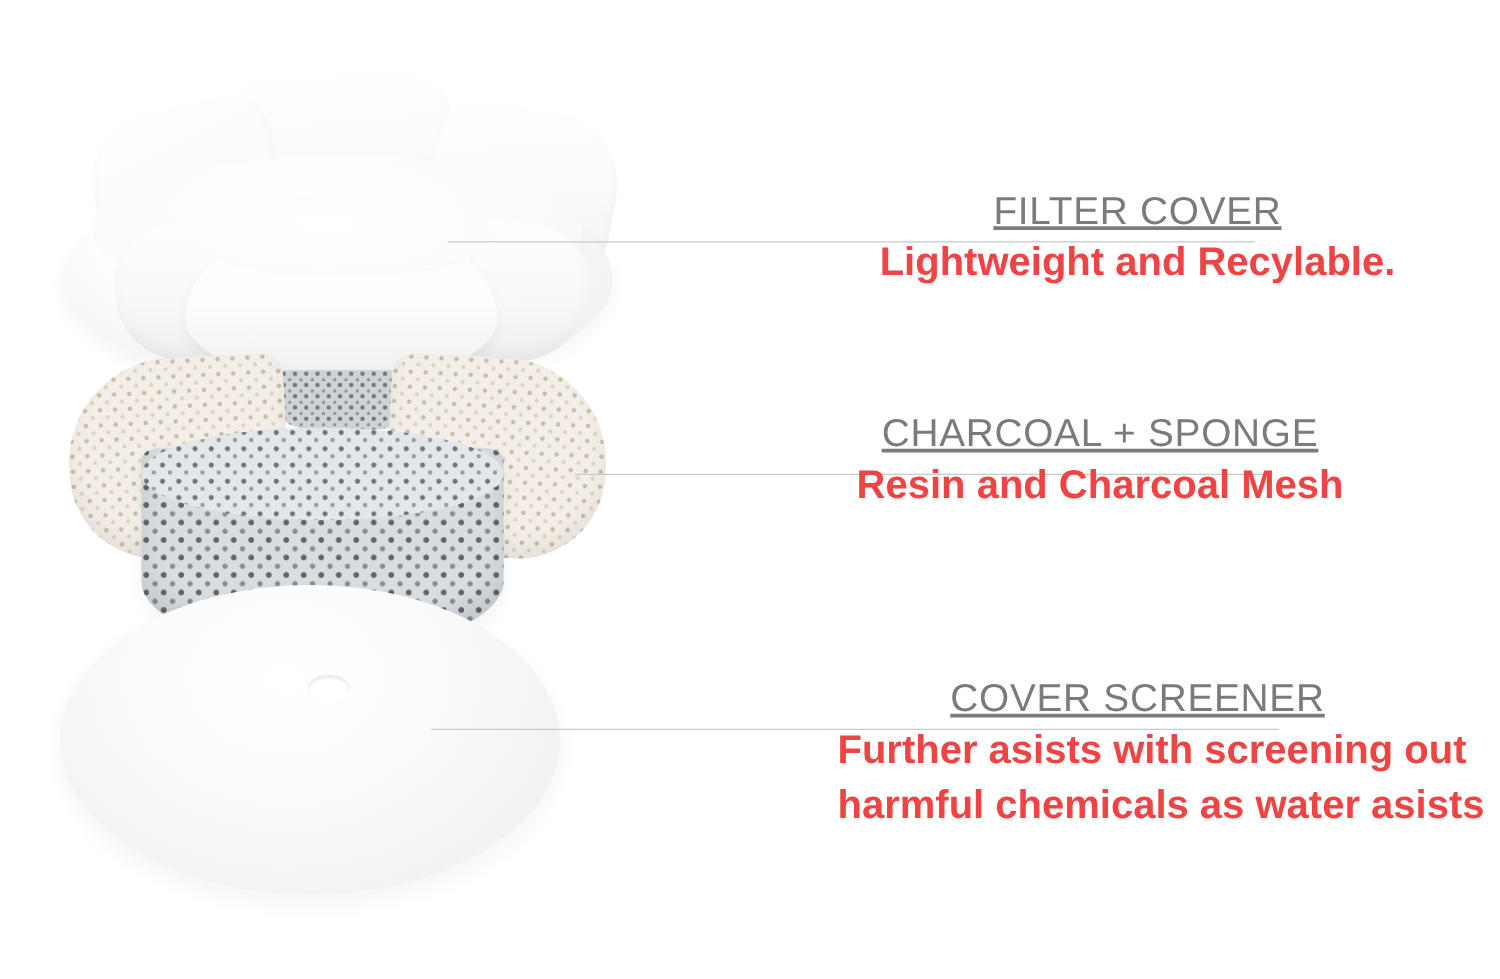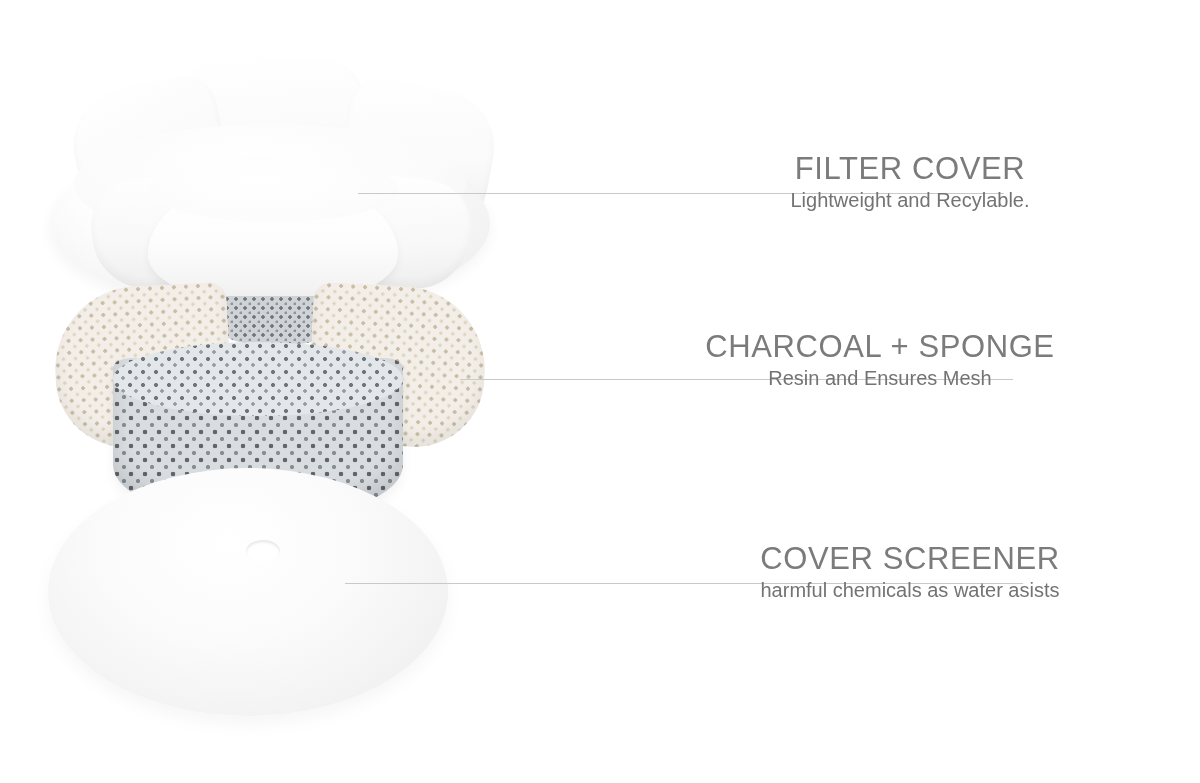--- a/index.html
+++ b/index.html
@@ -142,26 +142,27 @@
   }
   .label{position:absolute;text-align:center;}
   .label h2{
     margin:0;
     font-weight:300;
     font-size:31px;
     letter-spacing:0.6px;
     color:#7b7b7b;
     line-height:1.12;
     white-space:nowrap;
+    text-decoration:underline;
   }
   .label .desc{
     margin:0;
-    font-weight:400;
-    font-size:20px;
-    color:#737373;
+    font-weight:700;
+    font-size:32px;
+    color:#ef4444;
     line-height:1.38;
     white-space:nowrap;
   }
   .label .desc span{display:block;}
 </style>
 </head>
 <body>
 
 <div id="stage">
 
@@ -197,25 +198,26 @@
     <h2>FILTER COVER</h2>
     <p class="desc">
       <span>Lightweight and Recylable.</span>
     </p>
   </div>
 
   <div class="leader" style="left:460px;top:379px;width:553px;"></div>
   <div class="label" style="left:640px;top:330px;width:480px;">
     <h2>CHARCOAL + SPONGE</h2>
     <p class="desc">
-      <span>Resin and Ensures Mesh</span>
+      <span>Resin and Charcoal Mesh</span>
     </p>
   </div>
 
   <div class="leader" style="left:345px;top:583px;width:678px;"></div>
   <div class="label" style="left:670px;top:542px;width:480px;">
     <h2>COVER SCREENER</h2>
     <p class="desc">
+      <span>Further asists with screening out</span>
       <span>harmful chemicals as water asists</span>
     </p>
   </div>
 
 </div>
 
 </body></html>

